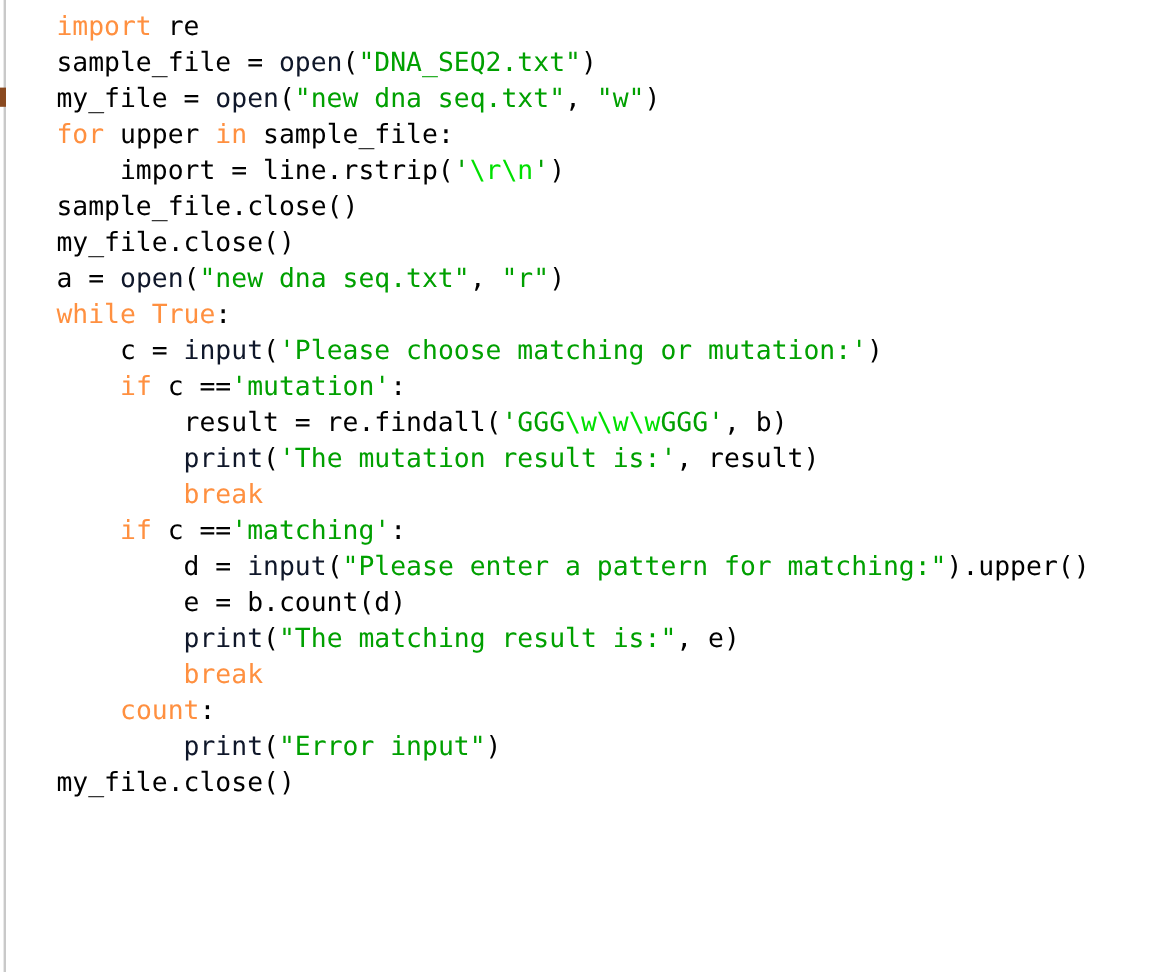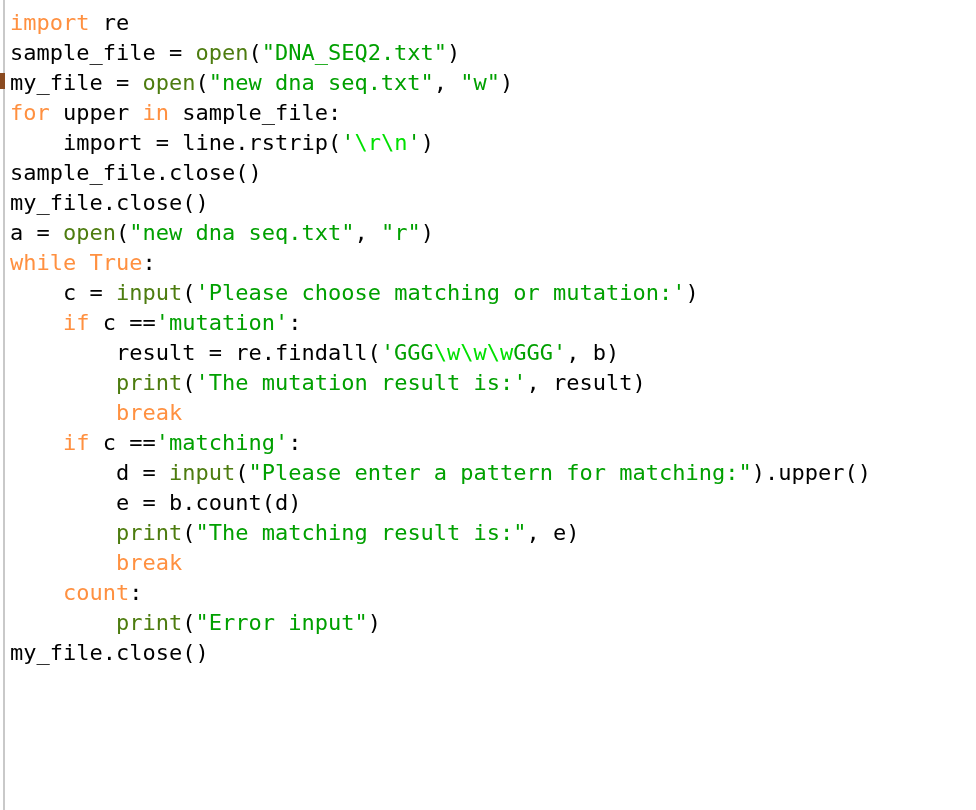--- a/index.html
+++ b/index.html
@@ -53,25 +53,26 @@
     line-height: 30px;
     white-space: pre;
     color: #000000;
     letter-spacing: 0px;
   }
 
   .ln {
     display: block;
     height: 30px;
     white-space: pre;
+    margin-left: 37px;
   }
 
   
   .kw   { color: #ff9040; }   
-  .bi   { color: #4d7c0f; }   
+  .bi   { color: #0f172a; }   
   .str  { color: #00a000; }   
   .esc  { color: #00e000; }   
   .id   { color: #000000; }   
 </style>
 </head>
 <body>
 
 <div id="editor">
 
   <div id="gutter-rule"></div>

